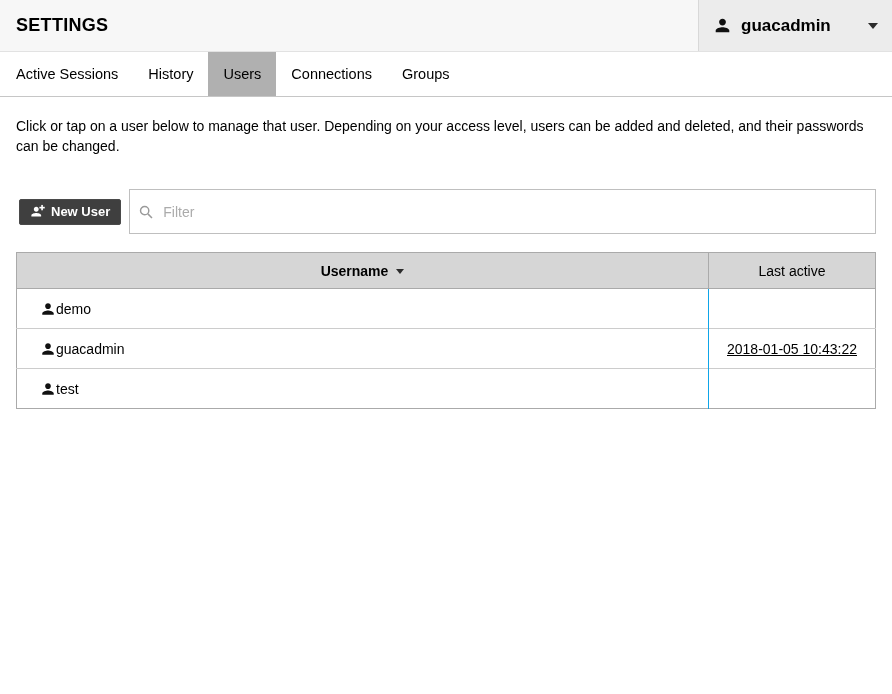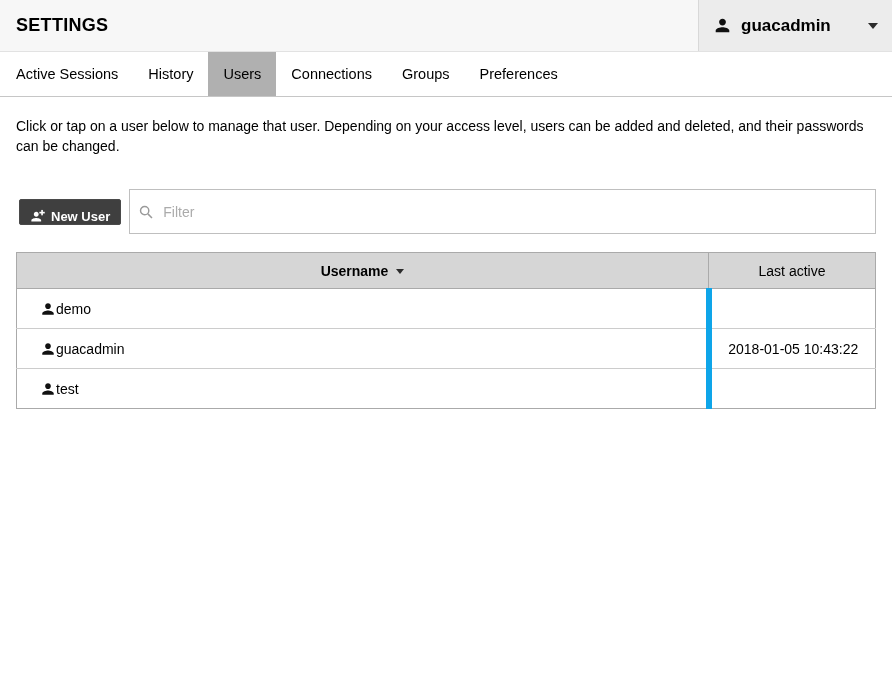--- a/index.html
+++ b/index.html
@@ -79,21 +79,21 @@
 
   .action-row {
     margin-top: 33px;
     display: flex;
     align-items: center;
     gap: 8px;
   }
   .new-user-button {
     margin-left: 3px;
     display: flex;
-    align-items: flex-end;
+    align-items: center;
     gap: 6px;
     background: #3f3f3f;
     border: 1px solid #4a4a4a;
     border-radius: 2px;
     color: #fff;
     font-family: "Liberation Sans", sans-serif;
     font-size: 13px;
     font-weight: bold;
     height: 26px;
     padding: 0 10px;
@@ -149,22 +149,23 @@
   }
   .users-table tr.user-row { cursor: pointer; }
   .cell-username {
     padding-left: 23px;
   }
   .cell-username .row-inner {
     display: flex;
     align-items: center;
   }
   .cell-last {
-    border-left: 6px solid #0ea5e9;
+    border-left: 1px solid #0ea5e9;
     text-align: center;
+    text-decoration: underline;
   }
   .sort-caret {
     display: inline-block;
     width: 0; height: 0;
     border-left: 4.5px solid transparent;
     border-right: 4.5px solid transparent;
     border-top: 5.5px solid #2b2b2b;
     margin-left: 8px;
     vertical-align: middle;
   }
@@ -186,21 +187,20 @@
     <span class="caret-down"></span>
   </div>
 </header>
 
 <nav class="tab-bar">
   <div class="tab">Active Sessions</div>
   <div class="tab">History</div>
   <div class="tab selected">Users</div>
   <div class="tab">Connections</div>
   <div class="tab">Groups</div>
-  <div class="tab">Preferences</div>
 </nav>
 
 <main class="main">
 
   <p class="description">Click or tap on a user below to manage that user. Depending on your access level, users can be added and deleted, and their passwords can be changed.</p>
 
   <div class="action-row">
     <button class="new-user-button">
       <span class="icon">
         <svg width="15" height="15" viewBox="0 0 24 24" fill="#ffffff">

